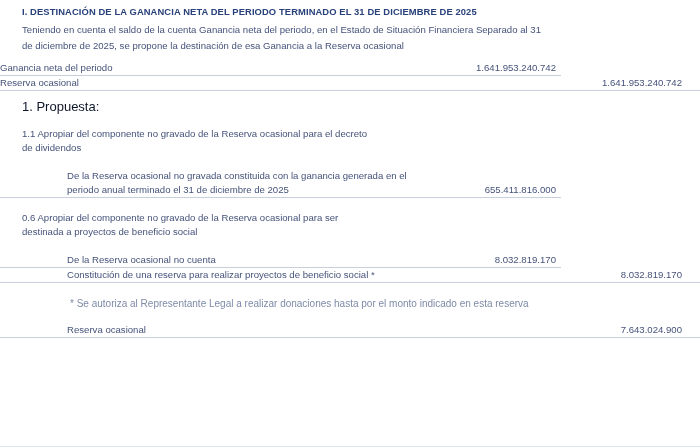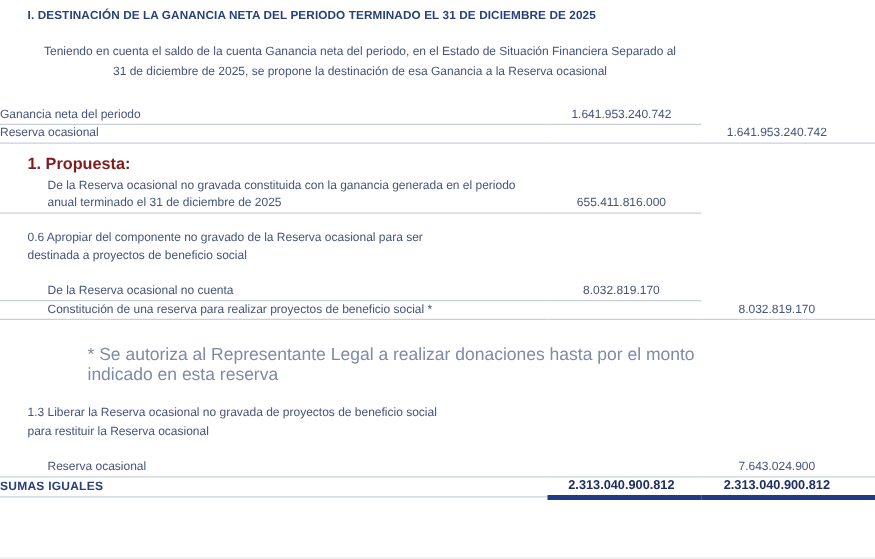--- a/index.html
+++ b/index.html
@@ -33,41 +33,40 @@
     margin: 0;
     padding: 0 0 0 22px;
   }
   #sec1-head { padding-top: 6px; }
   #sec2-head { padding-top: 3px; }
 
   .intro {
     font-size: 9.6px;
     line-height: 15.5px;
     color: #46537a;
-    margin: 12px;
+    margin: 0;
     padding: 5px 14px 0 22px;
-    text-align: center;
   }
 
   .propuesta {
     font-size: 13px;
-    font-weight: bold;
-    color: #7f1d1d;
+    font-weight: normal;
+    color: #0f172a;
     padding: 8px 12px 0 22px;
   }
 
   .clause {
     font-size: 9.6px;
     line-height: 14.5px;
     color: #46537a;
     padding: 3px 200px 0 22px;
   }
 
   .footnote {
-    font-size: 14px;
+    font-size: 10px;
     color: #7e8aa6;
     padding: 5px 0 0 70px;
   }
 
   
   table.ledger {
     width: 700px;
     border-collapse: collapse;
     table-layout: fixed;
     font-size: 9.6px;
@@ -79,24 +78,24 @@
   }
   col.c-label  { width: 432px; }
   col.c-debit  { width: 121px; }
   col.c-credit { width: 137px; }
 
   .lbl {
     padding: 4px 6px 4px 22px;
     line-height: 14px;
   }
   .lbl.indent {
-    padding-left: 38px;
+    padding-left: 67px;
   }
   .amt {
-    text-align: center;
+    text-align: right;
     padding: 4px 4px 4px 0;
     white-space: nowrap;
     line-height: 14px;
   }
   .amt.debit  { padding-right: 5px; }
   .amt.credit { padding-right: 18px; }
   .rule-bot-left  { border-bottom: 1px solid #c9cfdb; }
   .rule-bot-full  { border-bottom: 1px solid #c9cfdb; }
   .rule-thick     { border-bottom: 4px solid #1f3c87; }
   .no-rule        { border: 0; }
@@ -153,20 +152,21 @@
         <td class="lbl rule-bot-full">Reserva ocasional</td>
         <td class="amt debit rule-bot-full"></td>
         <td class="amt credit rule-bot-full">1.641.953.240.742</td>
       </tr>
     </tbody>
   </table>
 
 
   <div class="propuesta">1. Propuesta:</div>
 
+  <p class="clause">1.1 Apropiar del componente no gravado de la Reserva ocasional para el decreto de dividendos</p>
 
   <table class="ledger">
     <colgroup>
       <col class="c-label">
         <col class="c-debit">
         <col class="c-credit">
     </colgroup>
     <tbody>
       <tr class="spacer-sm">
           <td colspan="3"></td>
@@ -199,39 +199,33 @@
       <tr>
         <td class="lbl indent rule-bot-full">Constitución de una reserva para realizar proyectos de beneficio social *</td>
         <td class="amt debit rule-bot-full"></td>
         <td class="amt credit rule-bot-full">8.032.819.170</td>
       </tr>
     </tbody>
   </table>
 
   <p class="footnote">* Se autoriza al Representante Legal a realizar donaciones hasta por el monto indicado en esta reserva</p>
 
-  <p class="clause">1.3 Liberar la Reserva ocasional no gravada de proyectos de beneficio social para restituir la Reserva ocasional</p>
 
   <table class="ledger">
     <colgroup>
       <col class="c-label">
         <col class="c-debit">
         <col class="c-credit">
     </colgroup>
     <tbody>
       <tr class="spacer-sm">
           <td colspan="3"></td>
         </tr>
       <tr>
         <td class="lbl indent rule-bot-full">Reserva ocasional</td>
         <td class="amt debit rule-bot-full"></td>
         <td class="amt credit rule-bot-full">7.643.024.900</td>
       </tr>
-      <tr class="totals">
-        <td class="lbl rule-bot-full">SUMAS IGUALES</td>
-        <td class="amt debit rule-thick">2.313.040.900.812</td>
-        <td class="amt credit rule-thick">2.313.040.900.812</td>
-      </tr>
     </tbody>
   </table>
 
   <div class="bottom-edge"></div>
 </div>
 
 </body></html>

